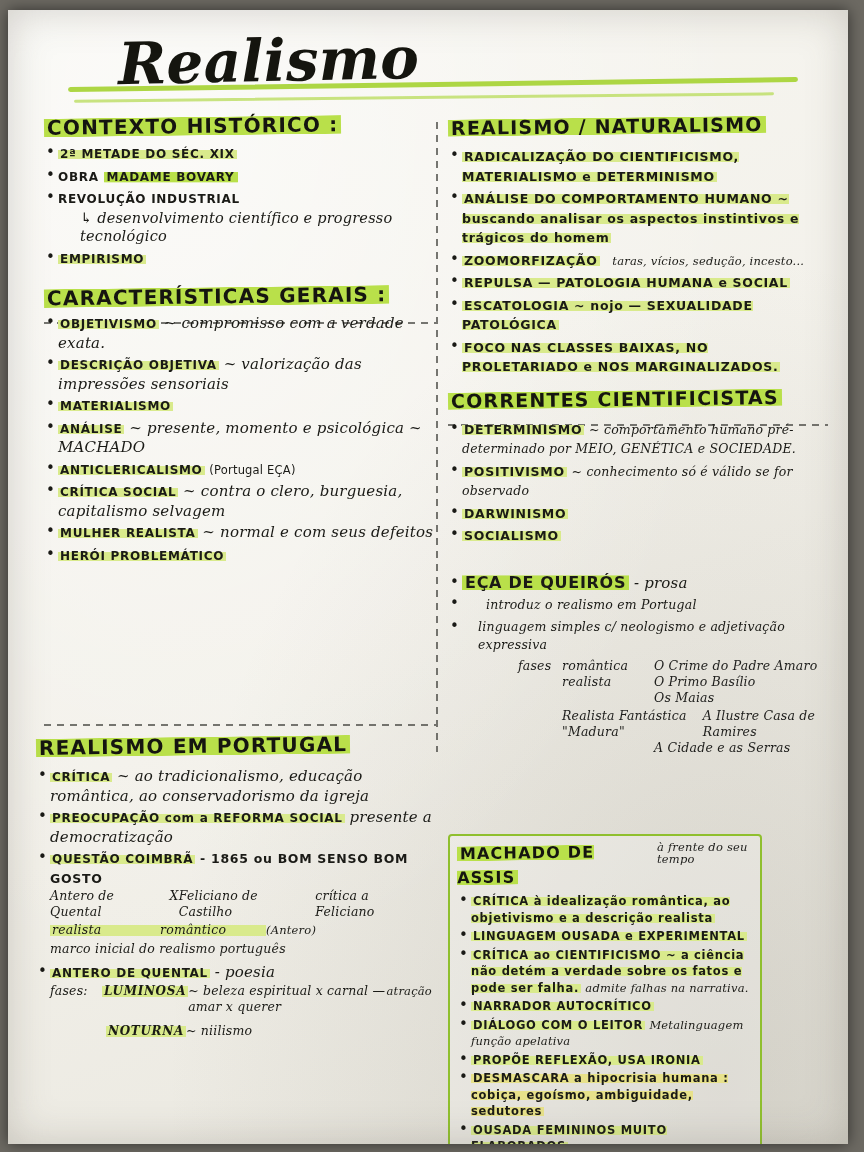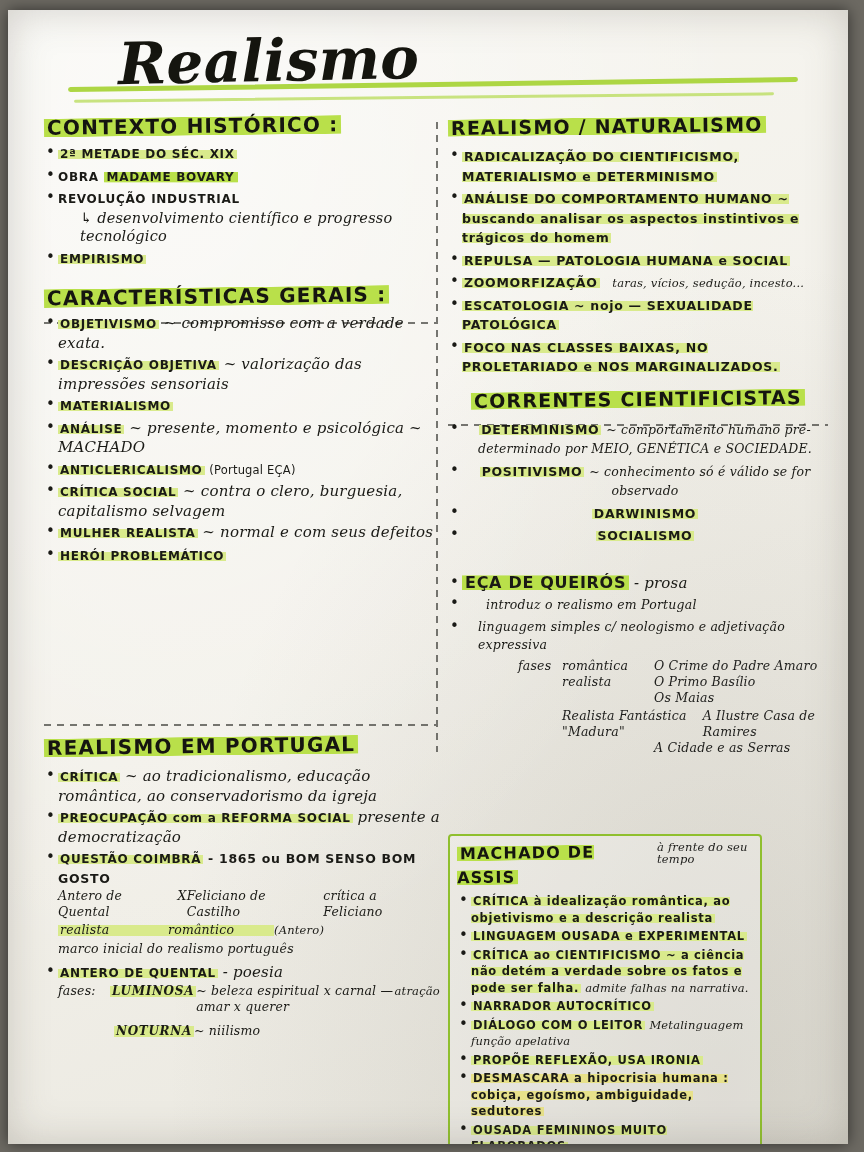--- a/index.html
+++ b/index.html
@@ -116,21 +116,21 @@
   .tree .row{display:flex;align-items:flex-start;}
   .tree .lbl{min-width:104px;}
   .machado{
     position:absolute;left:440px;top:824px;width:314px;
   }
   .machado .box{
     border:2px solid #8fbf2e;border-radius:4px;padding:5px 7px 8px 7px;
     background:rgba(255,255,255,.25);
   }
   .machado ul.notes > li{font-size:13px;line-height:16.5px;margin-bottom:2px;}
-  .pt-sec{position:absolute;left:36px;top:724px;width:396px;}
+  .pt-sec{position:absolute;left:28px;top:724px;width:396px;}
   .edge-shadow{
     position:absolute;inset:0;
     box-shadow:inset 0 0 40px rgba(90,85,70,.25);
     pointer-events:none;
   }
 </style>
 </head>
 <body>
 
 <div class="page">
@@ -219,30 +219,30 @@
       </li>
     </ul>
   </div>
 
   <div class="col-right hw">
     <div class="sec">
       <h2 class="head" style="font-size:19px;"><span class="hl-green">REALISMO / NATURALISMO</span></h2>
       <ul class="notes" style="margin-top:5px;">
         <li><span class="caps small hl-pale">RADICALIZAÇÃO DO CIENTIFICISMO, MATERIALISMO e DETERMINISMO</span></li>
         <li><span class="caps small hl-pale">ANÁLISE DO COMPORTAMENTO HUMANO ~ buscando analisar os aspectos instintivos e trágicos do homem</span></li>
-        <li><span class="caps small hl-pale">REPULSA — PATOLOGIA HUMANA e SOCIAL</span></li>
         <li><span class="caps small hl-pale">ZOOMORFIZAÇÃO</span>
           <span class="xsmall cursive" style="margin-left:8px;">taras, vícios, sedução, incesto...</span>
         </li>
+        <li><span class="caps small hl-pale">REPULSA — PATOLOGIA HUMANA e SOCIAL</span></li>
         <li><span class="caps small hl-pale">ESCATOLOGIA ~ nojo — SEXUALIDADE PATOLÓGICA</span></li>
         <li><span class="caps small hl-pale">FOCO NAS CLASSES BAIXAS, NO PROLETARIADO e NOS MARGINALIZADOS.</span></li>
       </ul>
     </div>
 
-    <div class="sec" style="margin-top:6px;text-align:center;">
+    <div class="sec" style="margin-top:6px;">
       <h2 class="head" style="font-size:19px;"><span class="hl-green">CORRENTES CIENTIFICISTAS</span></h2>
       <ul class="notes" style="margin-top:5px;">
         <li><span class="caps small hl-pale">DETERMINISMO</span> <span class="cursive small">~ comportamento humano pré-determinado por MEIO, GENÉTICA e SOCIEDADE.</span></li>
         <li><span class="caps small hl-pale">POSITIVISMO</span> <span class="cursive small">~ conhecimento só é válido se for observado</span></li>
         <li><span class="caps small hl-pale">DARWINISMO</span></li>
         <li><span class="caps small hl-pale">SOCIALISMO</span></li>
       </ul>
     </div>
 
     <div class="sec" style="margin-top:28px;">

